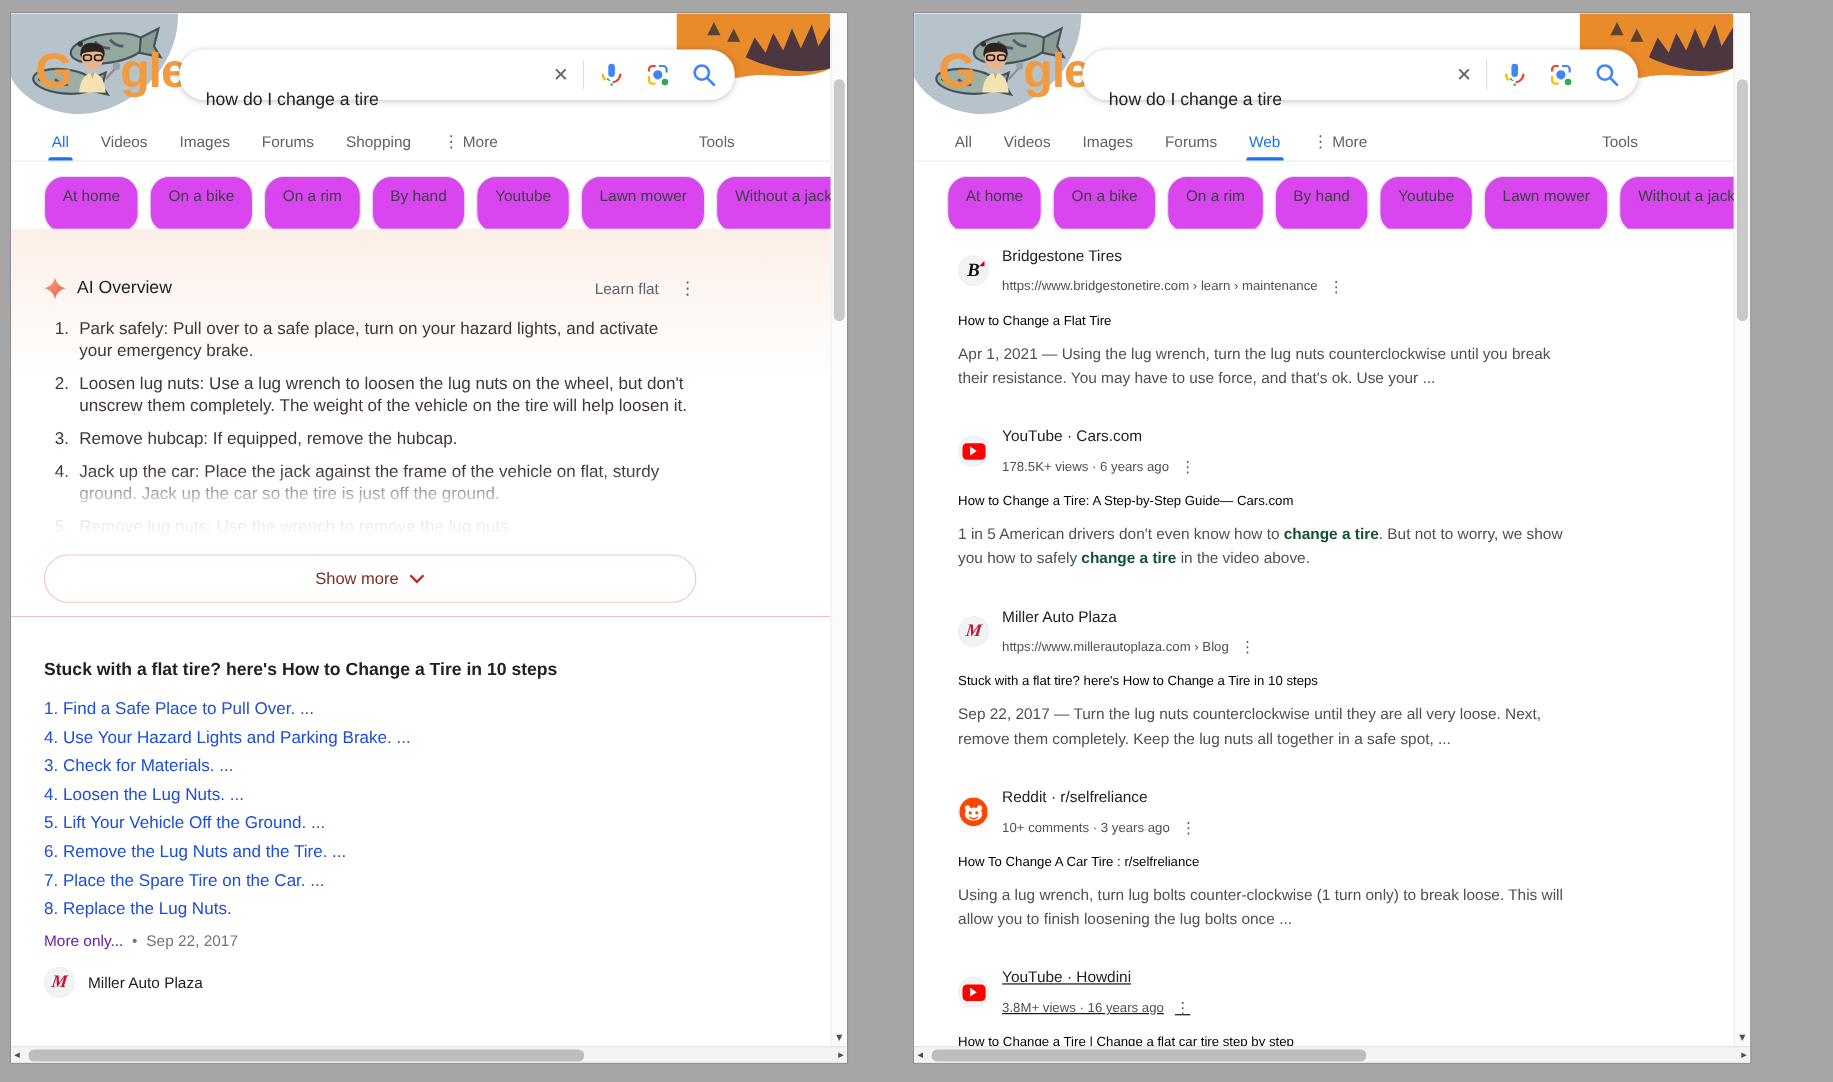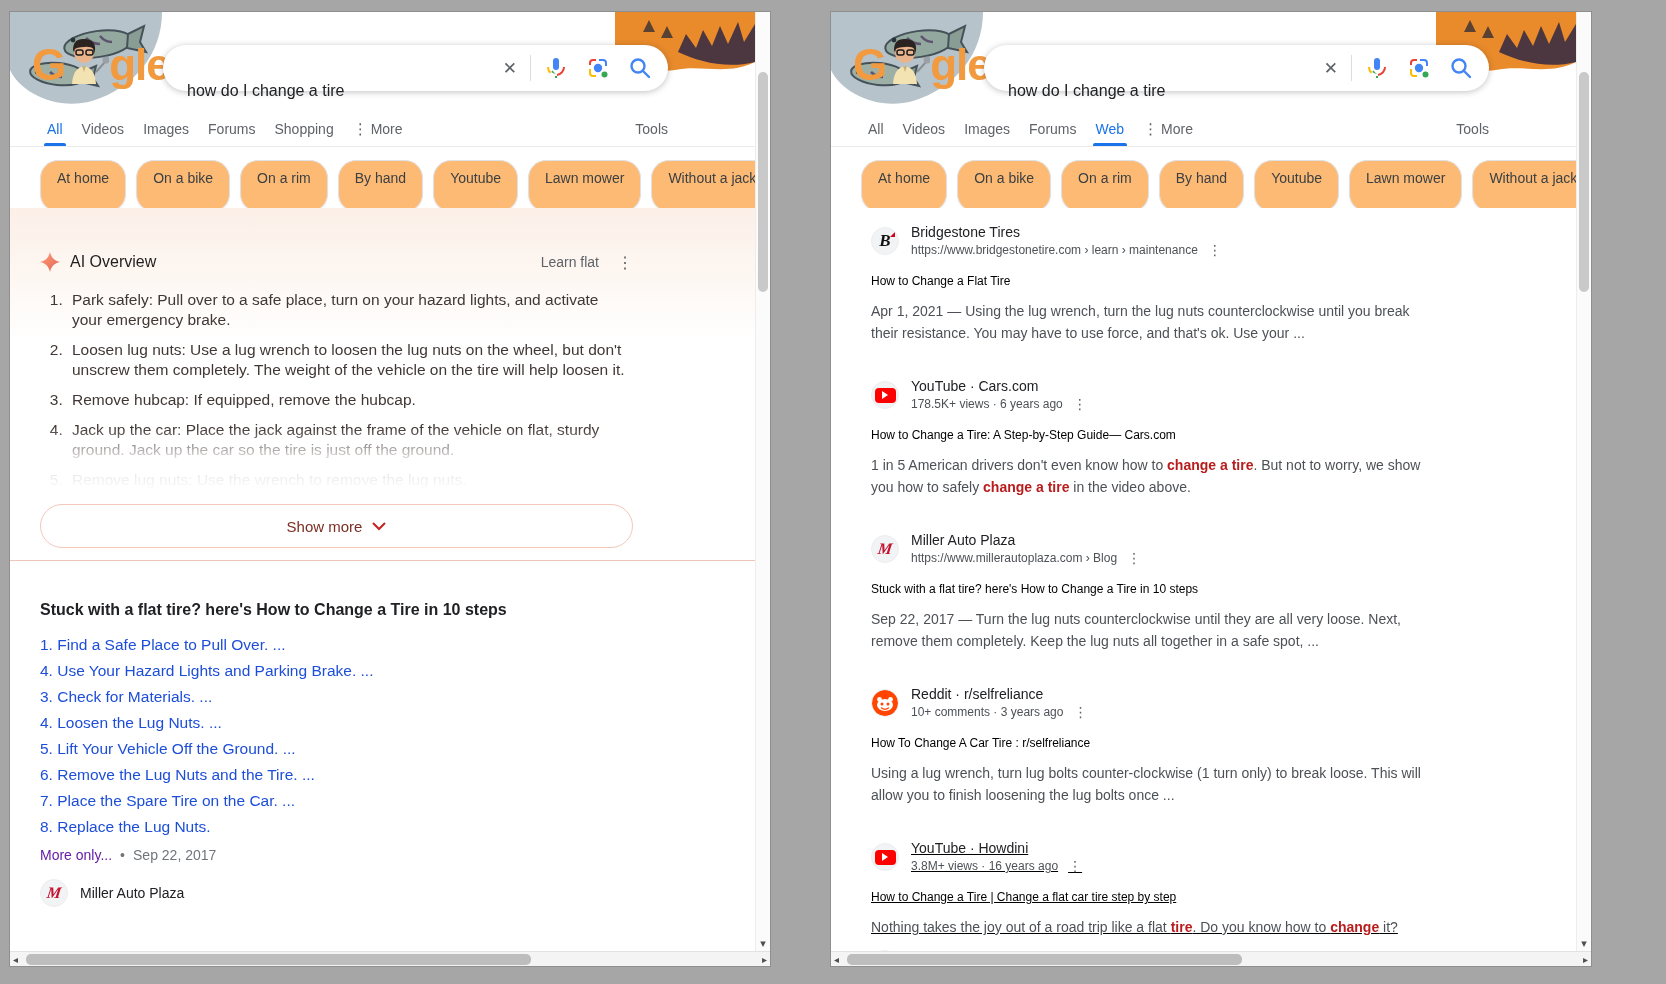--- a/index.html
+++ b/index.html
@@ -34,33 +34,33 @@
   .search-bar { position:absolute; left:153px; top:33px; width:505px; height:46px; background:#fff; border-radius:23px;
                 box-shadow:0 1px 6px rgba(32,33,36,.28); display:flex; align-items:center; z-index:2; }
   .query { flex:1; padding-left:24px; font-size:16px; color:#202124; white-space:nowrap; overflow:hidden;margin-top:46px; }
   .sb-clear { font-size:17px; color:#5f6368; padding:0 13px; cursor:pointer; }
   .sb-sep { width:1px; height:26px; background:#dadce0; margin-right:4px; }
   .sb-ic { margin:0 9px; display:flex; cursor:pointer; }
   .sb-ic.mag { margin-right:16px; }
 
   
   .tabs { position:absolute; left:0; right:87px; top:100px; height:34px; display:flex; align-items:center;
-          padding-left:37px; gap:19px; font-size:14px; color:#5f6368; z-index:2;text-align:center; }
+          padding-left:37px; gap:29px; font-size:14px; color:#5f6368; z-index:2;text-align:center; }
   .tab { cursor:pointer; white-space:nowrap; }
   .tab.active { color:#1a73e8; position:relative; }
   .tab.active::after { content:""; position:absolute; left:-3px; right:-3px; bottom:-9px; height:3px; background:#1a73e8; border-radius:2px 2px 0 0; }
   .tab-more { display:flex; align-items:center; gap:3px; cursor:pointer; }
   .dots-v { font-size:15px; color:#5f6368; }
   .tools { margin-left:auto; cursor:pointer; }
 
   
   .chips { position:absolute; top:148px; left:0; right:0; height:48px; padding-left:30px; display:flex; gap:10px;
            overflow:hidden; align-items:flex-start; z-index:1; }
   .chip { height:52px; line-height:34px; padding:0 16px; border:1px solid #dfe1e5; border-radius:18px; font-size:14px;
-          color:#3c4043; white-space:nowrap; background:#fdba74; box-shadow:0 1px 2px rgba(0,0,0,.05); cursor:pointer; flex:none; }
+          color:#3c4043; white-space:nowrap; background:#d946ef; box-shadow:0 1px 2px rgba(0,0,0,.05); cursor:pointer; flex:none; }
 
   .main { position:absolute; top:196px; left:0; right:0; bottom:0; overflow:hidden; }
 
   
   .ai-section { padding:44px 0 12px 30px; background:linear-gradient(180deg,#fcefe8 0,#fdf6f1 60px,#fff 135px);
                 border-bottom:1px solid #efc7ba; }
   .ai-head { display:flex; align-items:center; gap:10px; width:593px; }
   .ai-label { font-size:16px; color:#1f1f1f; }
   .ai-spacer { flex:1; }
   .learn-more { font-size:14px; color:#5f6368; cursor:pointer; }
@@ -87,25 +87,25 @@
   .partial-name { font-size:14px; color:#202124; }
 
   
   .results { padding:16px 0 0 40px; }
   .result { margin-bottom:34px; }
   .result.last { margin-bottom:12px;text-decoration:underline; }
   .source-row { display:flex; align-items:center; gap:12px; }
   .favicon { width:28px; height:28px; border-radius:50%; background:#f1f3f4; border:1px solid #ecedef;
              display:flex; align-items:center; justify-content:center; flex:none; overflow:hidden; }
   .src-site { font-size:14px; color:#202124; line-height:16px; }
-  .src-meta { font-size:12px; color:#4d5156; line-height:16px; margin-top:2px; display:flex; align-items:center; gap:10px; }
+  .src-meta { font-size:12px; color:#4d5156; line-height:16px; margin-top:12px; display:flex; align-items:center; gap:10px; }
   .meta-dots { font-size:14px; color:#5f6368; cursor:pointer; }
   .r-title { display:block; margin-top:10px; font-size:12px; line-height:26px; color:#000000; text-decoration:none; cursor:pointer; width:575px; }
   .r-snippet { margin-top:6px; font-size:14px; line-height:22px; color:#4d5156; width:558px; }
-  .r-snippet b { color:#b91c1c; }
+  .r-snippet b { color:#14532d; }
 
   
   .fav-b { font-family:"Liberation Serif", serif; font-style:italic; font-weight:bold; font-size:17px; color:#111; position:relative; }
   .fav-b::before { content:""; position:absolute; right:-4px; top:1px; border-left:5px solid transparent; border-bottom:5px solid #d0021b; }
   .fav-yt { width:21px; height:15px; background:#f00; border-radius:4px; display:flex; align-items:center; justify-content:center; }
   .fav-yt::after { content:""; border-left:6px solid #fff; border-top:4px solid transparent; border-bottom:4px solid transparent; }
   .fav-m { font-family:"Liberation Serif", serif; font-style:italic; font-weight:bold; font-size:16px; color:#c41230; transform:skewX(-8deg); }
 </style>
 </head>
 <body>

